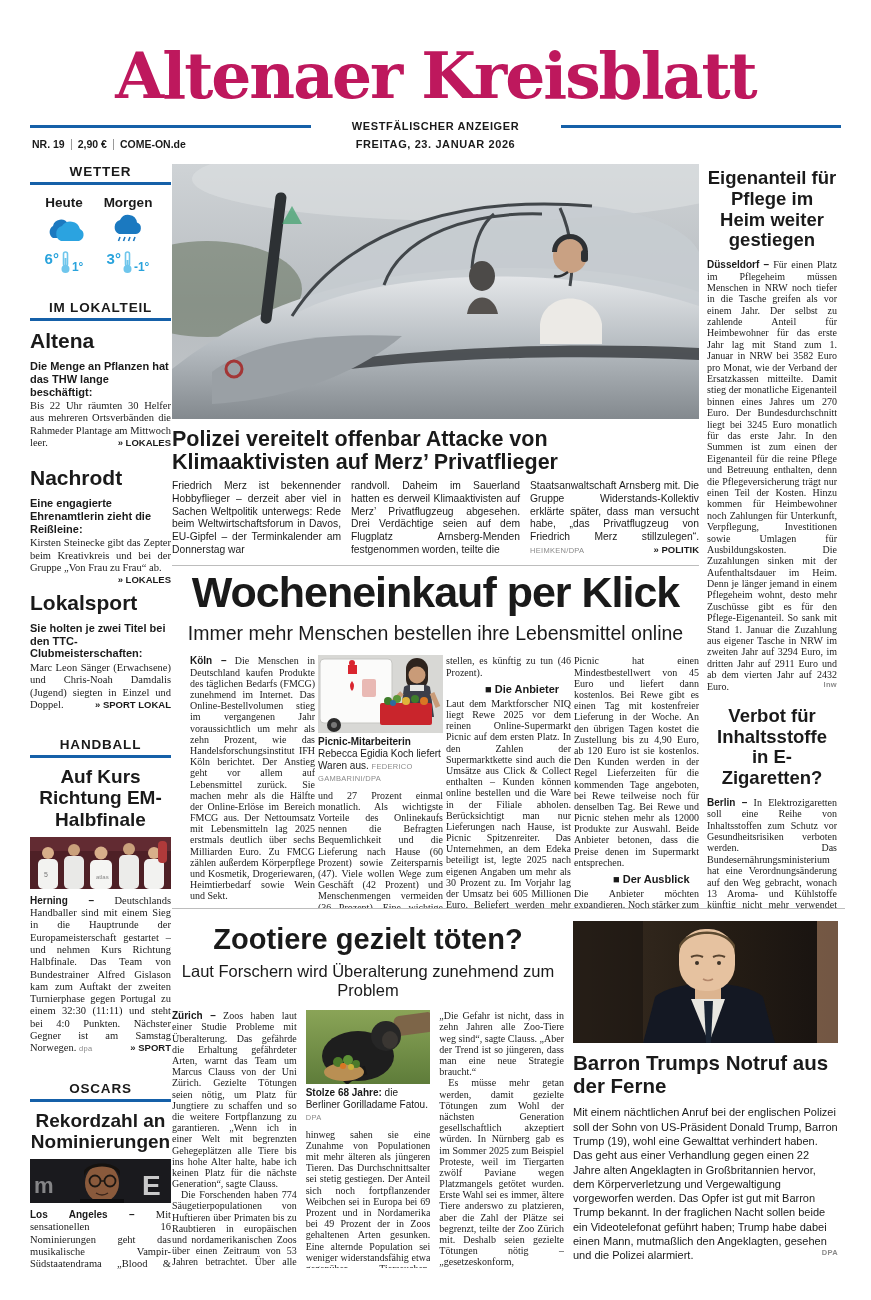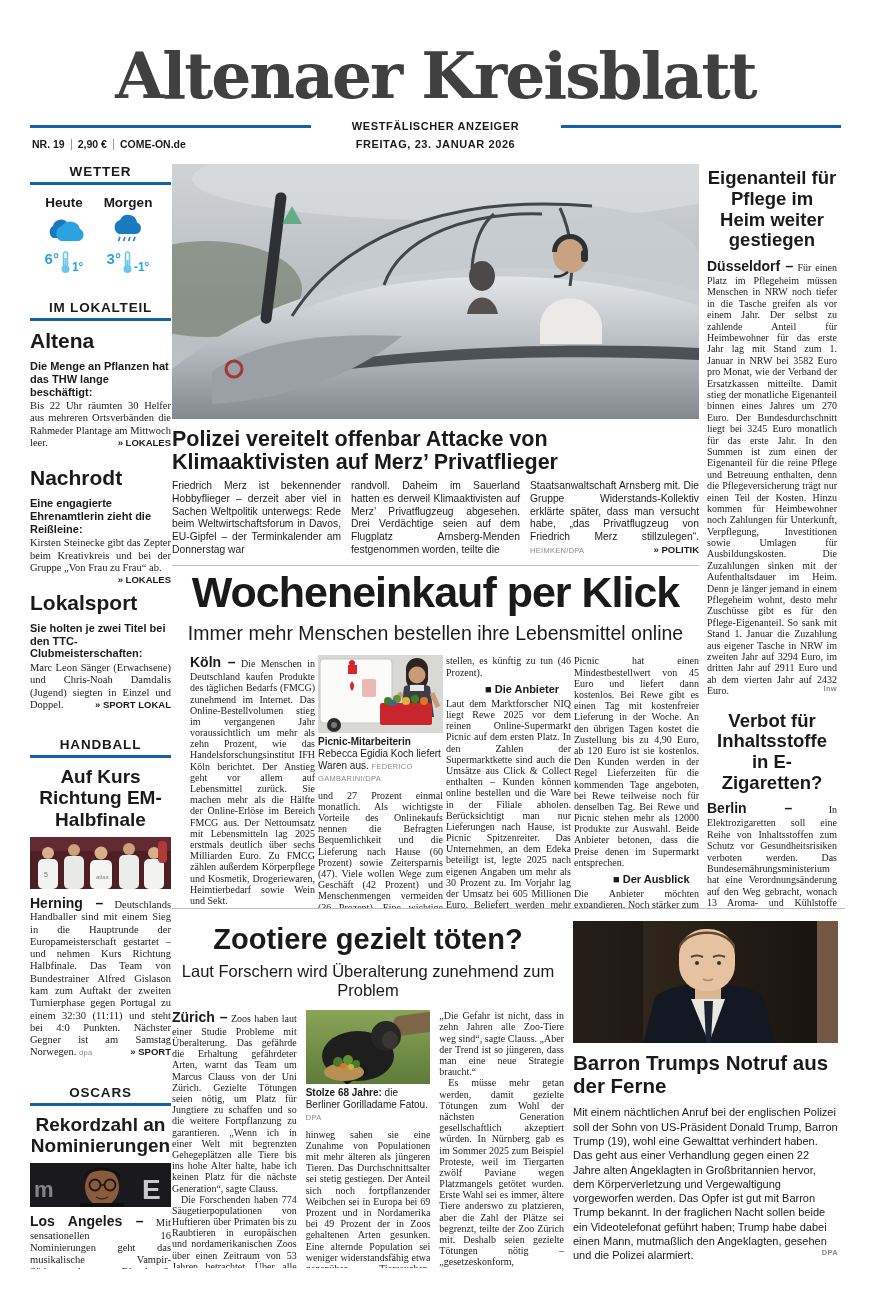--- a/index.html
+++ b/index.html
@@ -6,21 +6,21 @@
   html,body { background:#e9e9e9; }
   .page {
     width:871px; height:1300px; background:#fff; margin:0 auto;
     position:relative; overflow:hidden;
     font-family:"Liberation Serif", serif; color:#1a1a1a;
   }
   
   .mast { position:relative; padding:44px 30px 0 30px; }
   .mast h1 {
     text-align:center; font-family:"DejaVu Serif", serif; font-weight:700;
-    font-size:63px; line-height:1.02; letter-spacing:-2px; color:#404040;
+    font-size:63px; line-height:1.02; letter-spacing:-2px; color:#be185d;
   }
   .mastrow { display:flex; align-items:flex-start; margin-top:12px; }
   .mline { flex:1; height:3px; background:#1560a8; margin-top:5px; }
   .mcenter { width:250px; text-align:center; font-family:"Liberation Sans",sans-serif; }
   .msub { font-weight:700; font-size:11px; letter-spacing:.6px; }
   .mdate { font-weight:700; font-size:11px; letter-spacing:.6px; margin-top:6px; }
   .issue { position:absolute; left:32px; bottom:0px; font-family:"Liberation Sans",sans-serif;
            font-weight:700; font-size:10.5px; display:flex; align-items:center; }
   .issue .sep { display:inline-block; width:1px; height:11px; background:#9a9a9a; margin:0 6px; }
   
@@ -31,21 +31,21 @@
   .mainc { width:527px; margin-right:8px; overflow:hidden; }
   .rightcol { width:130px; overflow:hidden; }
   .bottomband { display:flex; border-top:1px solid #bdbdbd; padding-top:6px; height:360px; }
   .zoo { width:392px; margin-right:9px; overflow:hidden; }
   .trump { width:265px; overflow:hidden; }
   
   .kicker { font-family:"Liberation Sans",sans-serif; font-weight:700; font-size:13.5px;
             text-align:center; letter-spacing:.8px; padding-bottom:3px;
             border-bottom:3px solid #1560a8; margin-bottom:8px; }
   .bt { font-size:10px; line-height:1.12; text-align:justify; hyphens:auto; }
-  .cityb { font-family:"Liberation Sans",sans-serif; font-weight:700; font-size:14px; }
+  .cityb { font-family:"Liberation Sans",sans-serif; font-weight:700; font-size:10px; }
   .ref { font-family:"Liberation Sans",sans-serif; font-weight:700; font-size:9.5px; float:right; white-space:nowrap; }
   .credit { font-family:"Liberation Sans",sans-serif; font-size:7.5px; color:#8a8a8a; letter-spacing:.3px; }
   .subhead { font-family:"Liberation Sans",sans-serif; font-weight:700; font-size:11px; margin:5px 0 3px;padding-left:39px; }
   .caption { font-family:"Liberation Sans",sans-serif; font-size:10px; line-height:1.18; margin:3px 0 6px; }
   .caption b { font-weight:700; }
   .rule { border:none; height:1px; background:#bdbdbd; }
   
   .wrow { display:flex; padding:2px 2px 0 2px; }
   .wcol { width:64px; text-align:center; font-family:"Liberation Sans",sans-serif; }
   .wlabel { font-weight:700; font-size:13.5px; margin-bottom:4px; }

